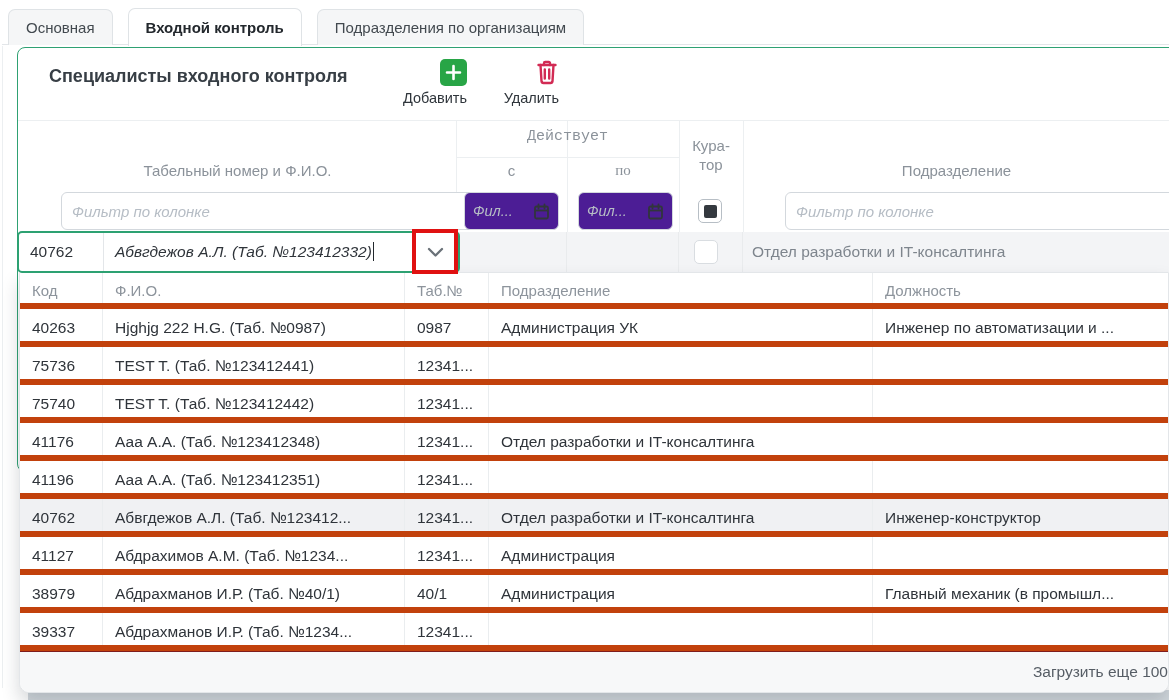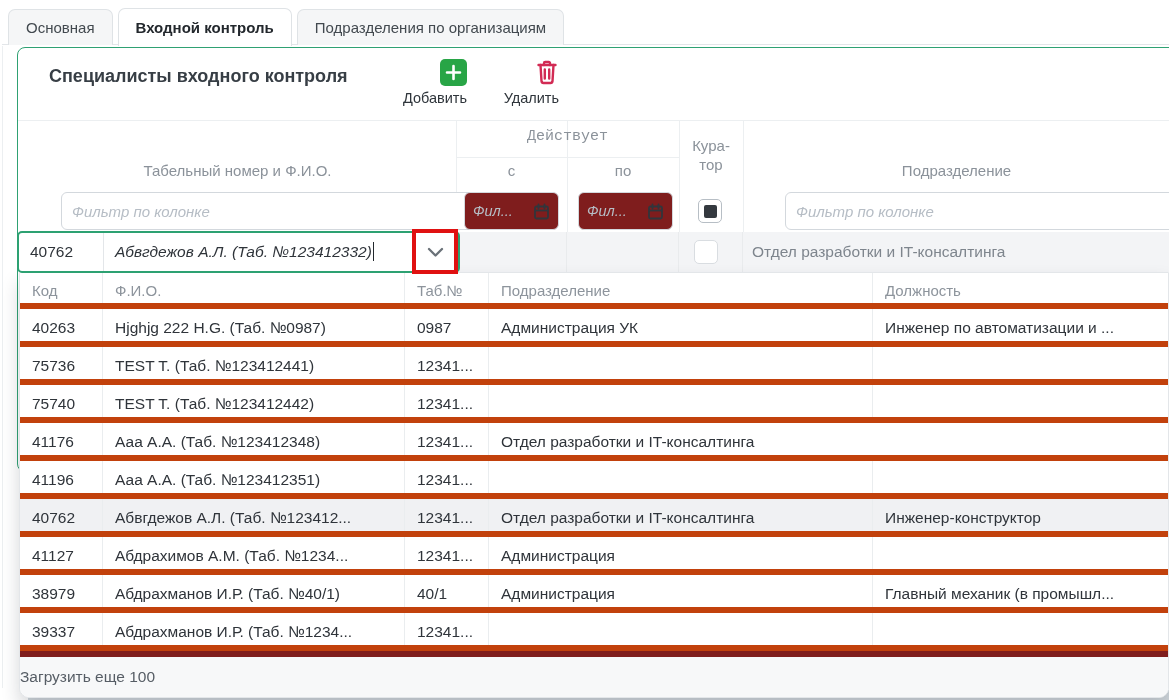--- a/index.html
+++ b/index.html
@@ -1,21 +1,21 @@
 <!DOCTYPE html>
 <html><head>
 <meta charset="utf-8">
 <style>
   html,body{margin:0;padding:0;background:#fff;}
   .screen{position:relative;width:1169px;height:700px;overflow:hidden;background:#fff;
           font-family:"Liberation Sans","DejaVu Sans",sans-serif;color:#2f343a;}
 
   
   .tab-underline{position:absolute;top:44px;left:2px;width:1167px;height:1px;background:#e3e6e9;z-index:1;}
-  .tabbar{position:absolute;top:8px;left:8px;display:flex;gap:5px;z-index:3;align-items:flex-end;}
+  .tabbar{position:absolute;top:8px;left:8px;display:flex;gap:15px;z-index:3;align-items:flex-end;}
   .tab{height:36px;padding:0 17px;display:flex;align-items:center;background:#f5f6f7;
        border:1px solid #dfe3e6;border-bottom:none;border-radius:7px 7px 0 0;
        font-size:15px;color:#42494f;cursor:pointer;box-sizing:border-box;}
   .tab.active{background:#fff;font-weight:bold;color:#23282d;height:38px;margin-bottom:-1px;}
 
   
   .panel{position:absolute;left:17px;top:47px;width:1160px;height:425px;background:#fff;
          border:1px solid #2fa173;border-radius:8px;z-index:2;box-sizing:border-box;}
   .panel-title{position:absolute;left:31px;top:18px;margin:0;font-size:18px;font-weight:bold;color:#373e45;}
   .tool-btn{position:absolute;top:11px;display:flex;flex-direction:column;align-items:flex-end;cursor:pointer;}
@@ -26,32 +26,32 @@
 
   
   .gh-line-top{position:absolute;left:0;top:72px;width:1152px;height:1px;background:#eceff1;}
   .gh-v{position:absolute;top:72px;height:113px;width:1px;background:#eceff1;}
   .gh-v.v1{left:438px;} .gh-v.v2{left:549px;} .gh-v.v3{left:661px;} .gh-v.v4{left:725px;}
   .gh-line-sub{position:absolute;left:438px;top:109px;width:223px;height:1px;background:#eceff1;}
   .gh-label{position:absolute;text-align:center;font-size:15px;color:#8b929a;}
   .gh-fio{left:1px;top:114px;width:437px;}
   .gh-act{left:438px;top:80px;width:223px;font-family:Liberation Mono, monospace;}
   .gh-s{left:438px;top:114px;width:111px;}
-  .gh-po{left:549px;top:114px;width:112px;}
+  .gh-po{left:549px;top:114px;width:112px;font-family:Liberation Serif, serif;}
   .gh-kur{left:661px;top:88px;width:64px;line-height:19px;}
   .gh-dept{left:725px;top:114px;width:427px;}
 
   
   .filter{position:absolute;top:144px;height:38px;box-sizing:border-box;border:1px solid #d3d8dd;border-radius:6px;
           font-family:inherit;font-size:15px;color:#2f343a;padding:0 10px;outline:none;background:#fff;margin-left:34px;}
   .filter::placeholder{color:#b6bdc5;font-style:italic;}
   .f-main{left:9px;width:419px;}
   .f-dept{left:733px;width:415px;}
   .date-filter{position:absolute;top:144px;width:95px;height:38px;box-sizing:border-box;border:1px solid #d3d8dd;
-               border-radius:6px;background:#7f1d1d;display:flex;align-items:center;padding:0 8px;cursor:text;}
+               border-radius:6px;background:#4c1d95;display:flex;align-items:center;padding:0 8px;cursor:text;}
   .df1{left:446px;} .df2{left:560px;}
   .date-ph{flex:1;font-size:14.5px;color:#b6bdc5;font-style:italic;}
   .checkbox{box-sizing:border-box;width:24px;height:24px;background:#fff;border:1px solid #b7bec5;border-radius:5px;
             display:flex;align-items:center;justify-content:center;cursor:pointer;}
   .cb-filter{position:absolute;left:680px;top:151px;}
   .cb-inner{width:13px;height:13px;background:#34393f;border-radius:2px;}
   .cb-plain{border-color:#d9dde1;}
 
   
   .editrow-bg{position:absolute;left:459px;top:232px;width:710px;height:40px;background:#f3f4f6;z-index:4;}
@@ -74,21 +74,21 @@
          border:1px solid #e3e6e9;border-radius:0 0 10px 10px;box-shadow:0 10px 18px rgba(30,40,50,.18);overflow:hidden;}
   .prow{display:grid;grid-template-columns:83px 302px 84px 384px auto;height:38px;box-sizing:border-box;
         border-bottom:6px solid #c2410c;}
   .prow.phead{height:36px;}
   .prow > div{box-sizing:border-box;padding-left:12px;line-height:37px;font-size:15.5px;color:#2f343a;
               white-space:nowrap;overflow:hidden;border-right:1px solid #eaedef;}
   .prow.phead > div{line-height:35px;font-size:15px;color:#8d949c;}
   .prow > div:last-child{border-right:none;}
   .prow.selected{background:#f0f1f3;}
   .prow:not(.phead){cursor:pointer;}
-  .pfoot{height:40px;line-height:39px;text-align:left;background:#f7f8f9;border-top:6px solid #7f1d1d;
+  .pfoot{height:40px;line-height:39px;text-align:right;background:#f7f8f9;border-top:1px solid #7f1d1d;
          font-size:15.5px;color:#565d65;cursor:pointer;border-radius:0 0 9px 9px;}
 
   
   .bottom-strip{position:absolute;left:28px;top:690px;width:1141px;height:10px;background:#d3d9de;z-index:0;}
   .left-edge{position:absolute;left:2px;top:46px;width:1px;height:642px;background:#eceff1;z-index:0;}
 </style>
 </head>
 <body>
 
 <div class="screen">

